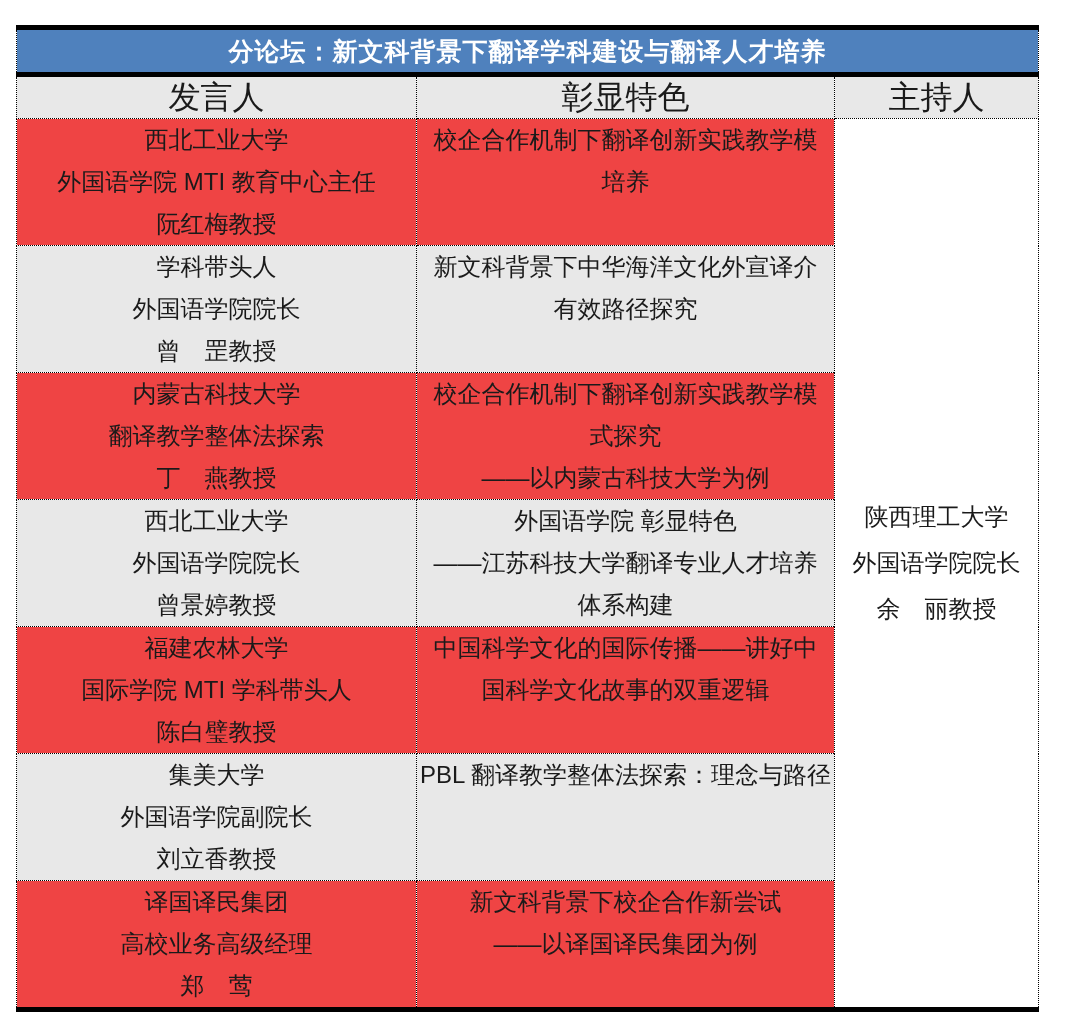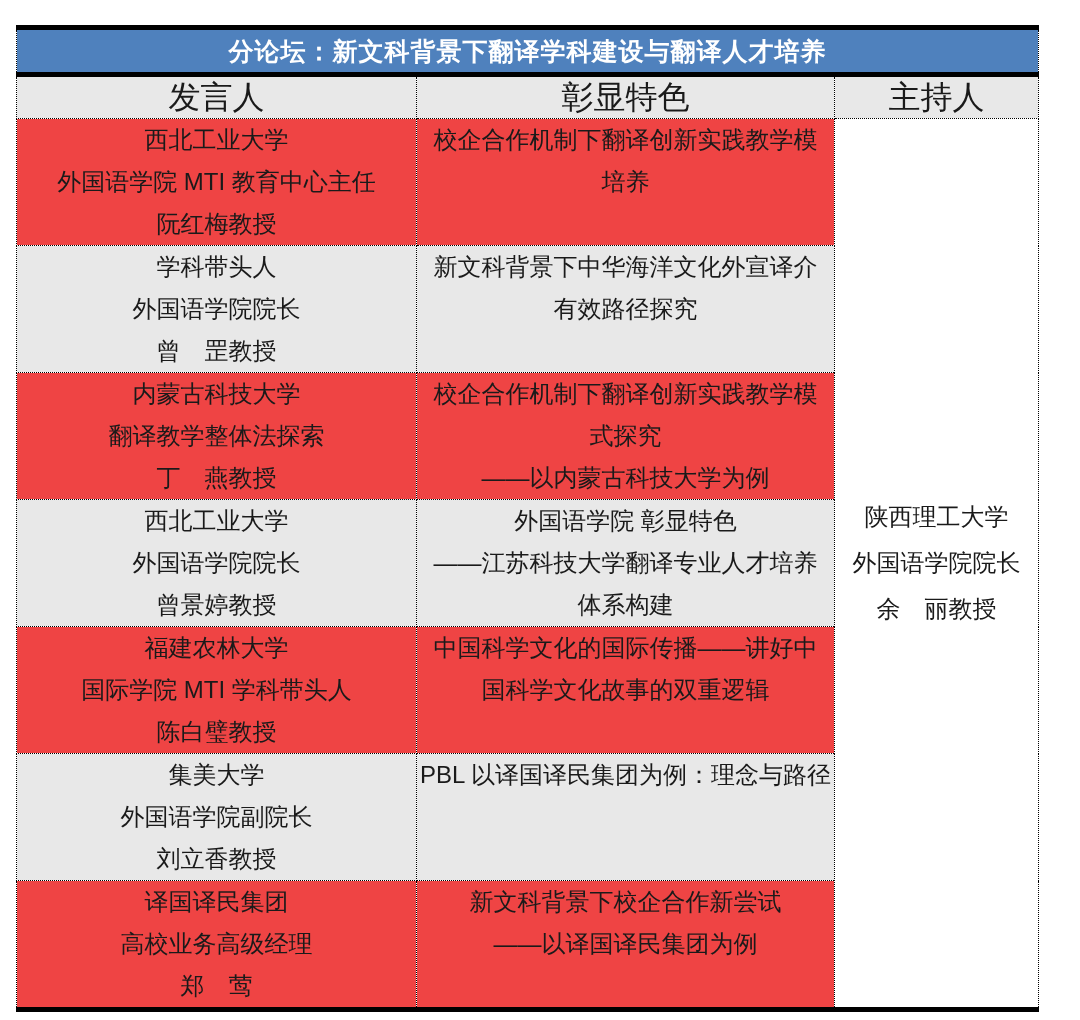--- a/index.html
+++ b/index.html
@@ -131,21 +131,21 @@
         <td class="data-cell">福建农林大学
 国际学院 MTI 学科带头人
 陈白璧教授</td>
         <td class="data-cell">中国科学文化的国际传播——讲好中
 国科学文化故事的双重逻辑</td>
       </tr>
       <tr class="shaded">
         <td class="data-cell">集美大学
 外国语学院副院长
 刘立香教授</td>
-        <td class="data-cell">PBL 以译国译民集团为例：理念与路径</td>
+        <td class="data-cell">PBL 翻译教学整体法探索：理念与路径</td>
       </tr>
       <tr>
         <td class="data-cell">译国译民集团
 高校业务高级经理
 郑　莺</td>
         <td class="data-cell">新文科背景下校企合作新尝试
 ——以译国译民集团为例</td>
       </tr>
     </tbody>
   </table>

